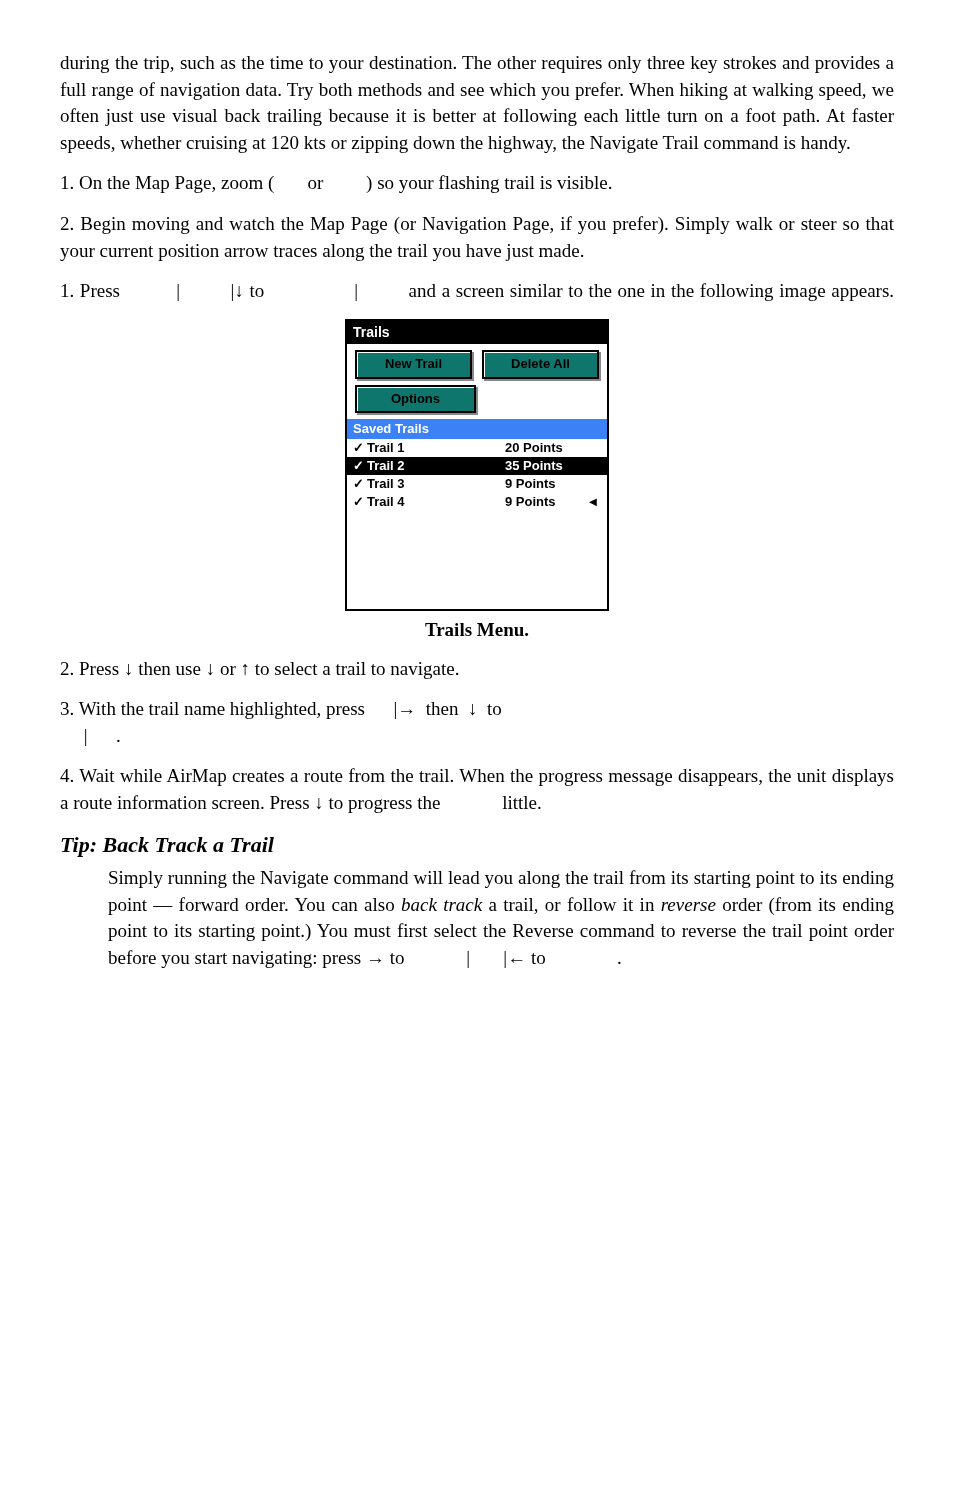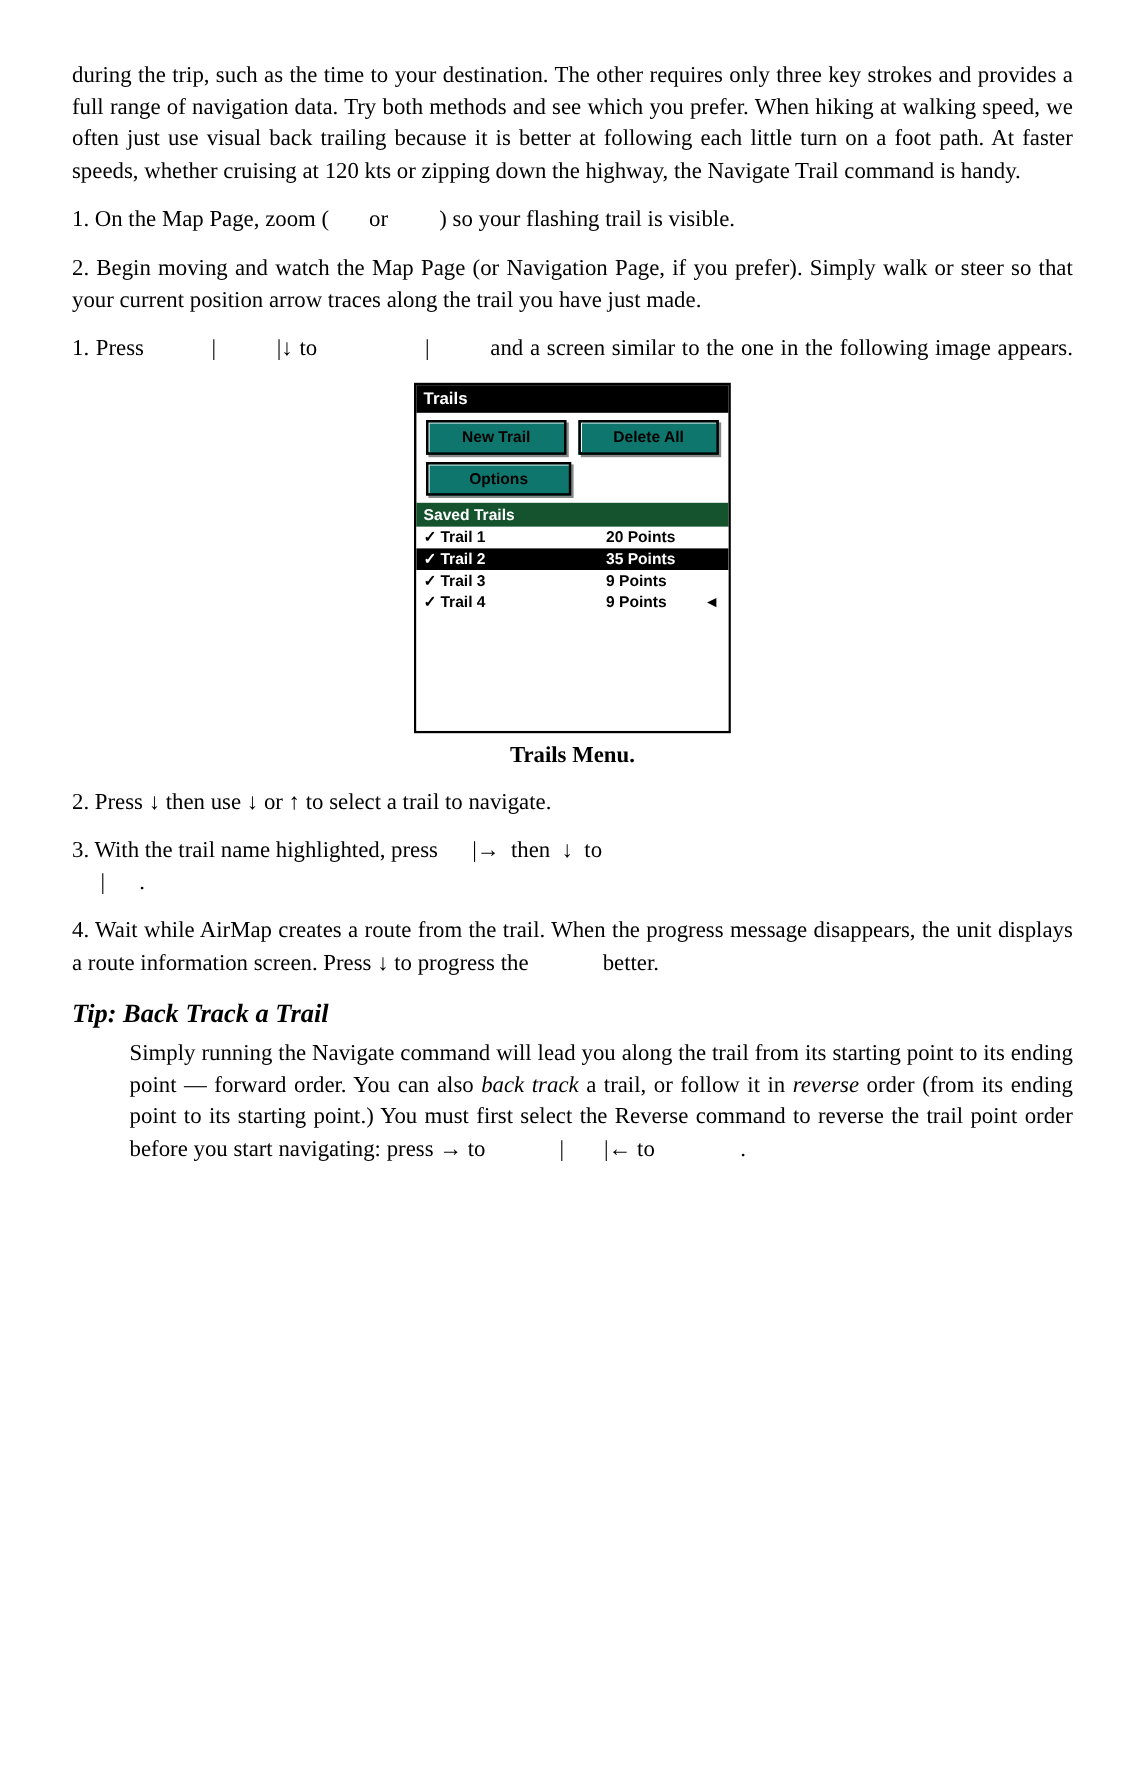--- a/index.html
+++ b/index.html
@@ -44,21 +44,21 @@
     border: 2px solid #000;
     background: #0f766e;
     text-align: center;
     padding: 3px 0;
     font-weight: bold;
     font-size: 13px;
     box-shadow: inset 1px 1px 0 #fff, 2px 2px 0 #888;
   }
   .win-btn.half { flex: 0 0 calc(50% - 5px); }
   .section-bar {
-    background: #14532d;
+    background: #3b82f6;
     color: #fff;
     font-weight: bold;
     padding: 1px 6px;
     font-size: 13px;
   }
   .trail-list { background: #fff; color: #000; min-height: 170px; }
   .trail-row { display: flex; align-items: center; padding: 0 6px; font-weight: bold; font-size: 13px; }
   .trail-row.inv { background: #000; color: #fff; }
   .check { width: 14px; display: inline-block; }
   .tname { flex: 1; }
@@ -146,21 +146,21 @@
   &nbsp;<span>then</span>&nbsp;
   <span class="arrow">↓</span>
   &nbsp;<span>to</span><br>
   &nbsp;&nbsp;&nbsp;&nbsp;&nbsp;<span>|</span>
   &nbsp;&nbsp;&nbsp;&nbsp;&nbsp;<span>.</span>
 </p>
 
 <p>
   <span>4. Wait while AirMap creates a route from the trail. When the progress message disappears, the unit displays a route information screen. Press </span><span class="arrow">↓</span><span> to progress the</span>
   &nbsp;&nbsp;&nbsp;&nbsp;&nbsp;&nbsp;&nbsp;&nbsp;&nbsp;&nbsp;&nbsp;
-  <span>better.</span>
+  <span>little.</span>
 </p>
 
 <div class="tip-heading">Tip: Back Track a Trail</div>
 
 <p class="indent-block">
   <span>Simply running the Navigate command will lead you along the trail from its starting point to its ending point — forward order. You can also </span><em>back track</em><span> a trail, or follow it in </span><em>reverse</em><span> order (from its ending point to its starting point.) You must first select the Reverse command to reverse the trail point order before you start navigating: press </span><span class="arrow">→</span><span> to</span>
   &nbsp;&nbsp;&nbsp;&nbsp;&nbsp;&nbsp;&nbsp;&nbsp;&nbsp;&nbsp;&nbsp;
   <span>|</span>
   &nbsp;&nbsp;&nbsp;&nbsp;&nbsp;
   <span>|</span><span class="arrow">←</span><span> to</span>

